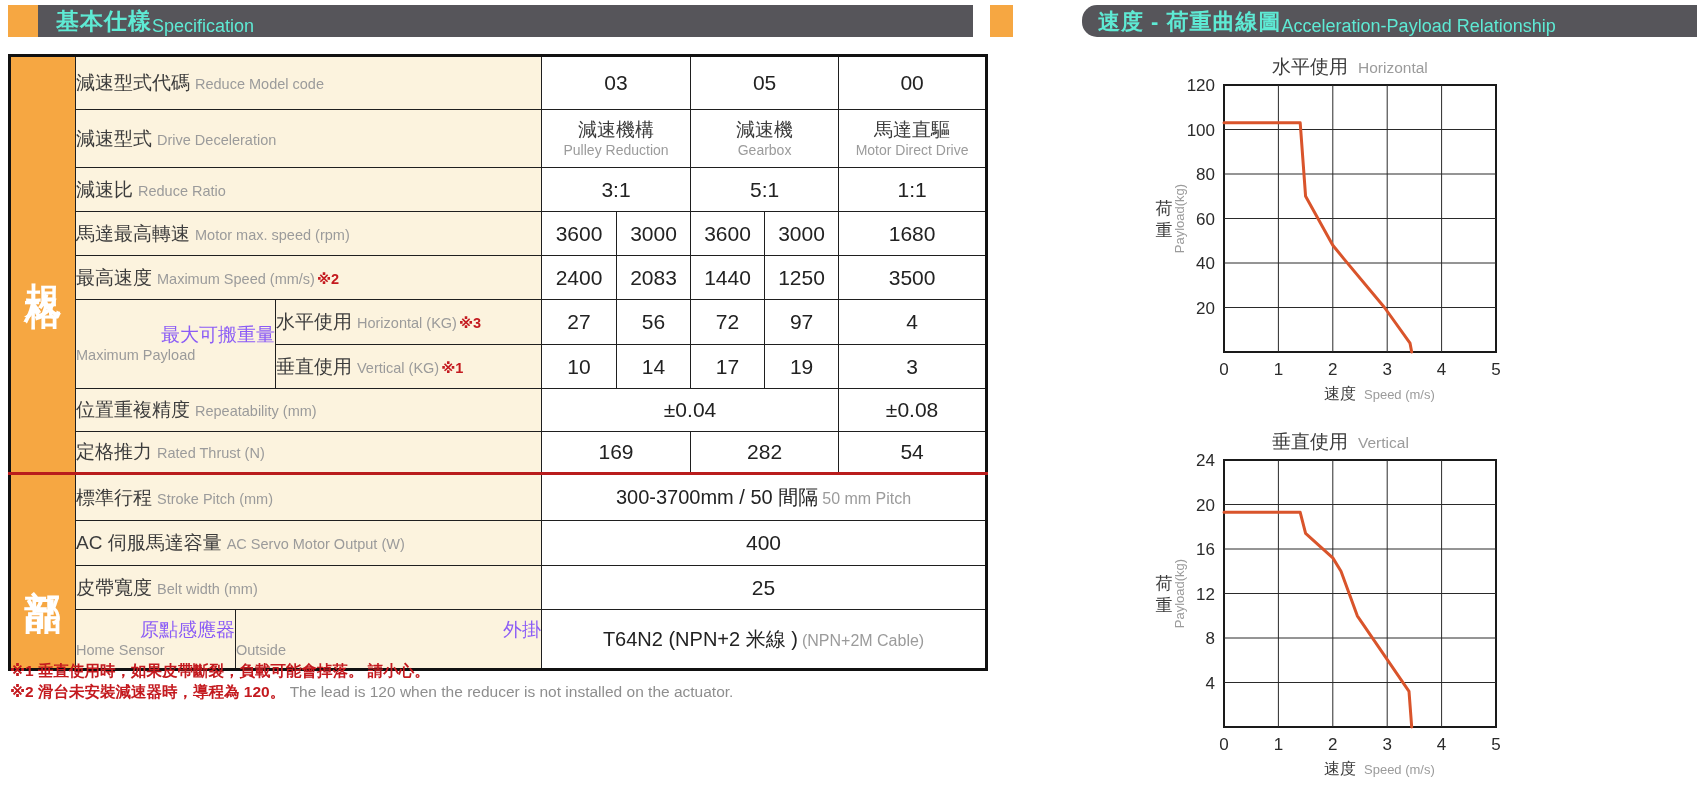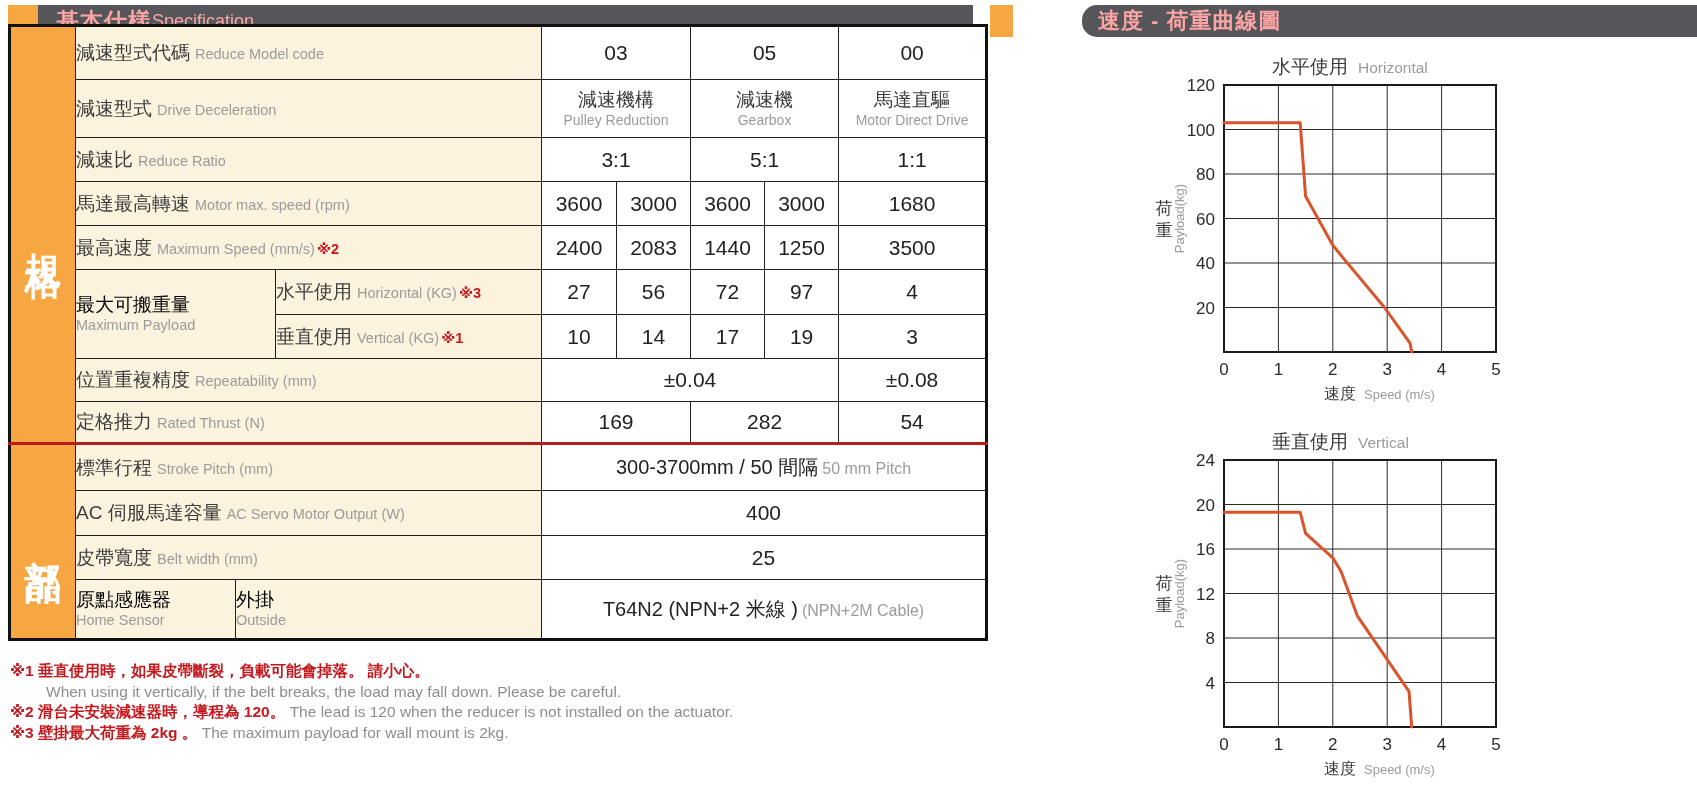--- a/index.html
+++ b/index.html
@@ -3,48 +3,48 @@
 <meta charset="utf-8">
 <style>
   html,body{margin:0;padding:0;}
   body{
     width:1697px;height:799px;position:relative;background:#ffffff;overflow:hidden;
     font-family:"Liberation Sans","DejaVu Sans",sans-serif;
     -webkit-font-smoothing:antialiased;
   }
   
   .chip{position:absolute;top:5px;height:32px;background:#f6a742;}
-  .hbar{position:absolute;top:5px;height:32px;background:#56555a;color:#fca5a5;
-        display:flex;align-items:center;box-sizing:border-box;}
+  .hbar{position:absolute;top:5px;height:32px;background:#56555a;color:#5eead4;
+        display:flex;align-items:flex-end;box-sizing:border-box;}
   .hbar .t-zh{font-size:23px;font-weight:bold;letter-spacing:1px;}
   .hbar .t-en{font-size:18px;font-weight:normal;}
   #spec-chip{left:8px;width:30px;}
   #spec-bar{left:38px;width:935px;padding-left:18px;}
   #charts-chip{left:990px;width:23px;}
   #charts-bar{left:1082px;width:642px;padding-left:16px;border-radius:15px;}
 
   
   table.spec{
-    position:absolute;left:8px;top:24px;width:977px;
+    position:absolute;left:8px;top:54px;width:977px;
     border-collapse:collapse;table-layout:fixed;
     border:3px solid #111;
   }
   table.spec td{border:1.5px solid #1f1f1f;padding:0;overflow:hidden;}
   tr.parts-start td{border-top:3px solid #b91c1c;}
   td.side{background:#f6a742;text-align:center;vertical-align:middle;}
   td.side .vtext{
     writing-mode:vertical-lr;text-orientation:upright;
     color:#fff;font-weight:bold;font-size:37px;letter-spacing:10px;line-height:1;
     display:inline-block;
   }
   td.label{background:#fcf3de;vertical-align:middle;padding:2px 4px 2px 11px;}
   td.label .zh{font-size:19px;color:#3c3c3c;}
   td.label .en{font-size:14.5px;color:#9b9b9b;margin-left:5px;}
   td.label .note{font-size:14.5px;color:#c41a1f;font-weight:bold;margin-left:2px;}
-  td.label .stack-zh{display:block;font-size:19px;color:#000000;line-height:1.25;}
+  td.label .stack-zh{display:block;font-size:19px;color:#8b5cf6;line-height:1.25;text-align:right;}
   td.label .stack-en{display:block;font-size:14.5px;color:#9b9b9b;line-height:1.2;}
   td.val{background:#fff;text-align:center;vertical-align:middle;
          font-size:21px;color:#222;}
   td.val .vzh{display:block;font-size:19px;color:#3c3c3c;line-height:1.2;}
   td.val .ven{display:block;font-size:14px;color:#9b9b9b;line-height:1.15;}
   td.val .big{font-size:20px;color:#222;}
   td.val .sub{font-size:16px;color:#9b9b9b;margin-left:4px;}
 
   
   .footnotes{position:absolute;left:10px;top:661px;width:975px;}
@@ -225,36 +225,30 @@
       <span class="big">T64N2 (NPN+2 米線 )</span><span class="sub">(NPN+2M Cable)</span>
     </td>
   </tr>
 </tbody>
   </table>
 
 <div class="footnotes">
   <div class="fn-line">
     <span class="fn-red">※1 垂直使用時，如果皮帶斷裂，負載可能會掉落。 請小心。</span>
   </div>
-  <div class="fn-line fn-indent">
-    <span class="fn-gray">When using it vertically, if the belt breaks, the load may fall down. Please be careful.</span>
-  </div>
   <div class="fn-line">
     <span class="fn-red">※2 滑台未安裝減速器時，導程為 120。</span>
     <span class="fn-gray">The lead is 120 when the reducer is not installed on the actuator.</span>
   </div>
-  <div class="fn-line">
-    <span class="fn-red">※3 壁掛最大荷重為 2kg 。</span>
-    <span class="fn-gray">The maximum payload for wall mount is 2kg.</span>
-  </div>
 </div>
 
 <div class="chip" id="charts-chip"></div>
 <div class="hbar" id="charts-bar">
   <span class="t-zh" style="font-size:22px">速度 - 荷重曲線圖</span>
+  <span class="t-en">Acceleration-Payload Relationship</span>
 </div>
 
 <div class="chart-block" id="chart-block-0">
   <svg class="chart-svg" width="420" height="361" viewBox="0 0 420 361">
       <text x="244" y="24" text-anchor="end" font-size="19" fill="#3a3a3a">水平使用</text>
       <text x="254" y="24" text-anchor="start" font-size="15.5" fill="#9b9b9b">Horizontal</text>
       <rect x="120" y="36" width="272" height="267" fill="#ffffff" stroke="#1a1a1a" stroke-width="2"></rect>
       <line x1="174.4" y1="36" x2="174.4" y2="303" stroke="#2a2a2a" stroke-width="1"></line>
       <line x1="228.8" y1="36" x2="228.8" y2="303" stroke="#2a2a2a" stroke-width="1"></line>
       <line x1="283.2" y1="36" x2="283.2" y2="303" stroke="#2a2a2a" stroke-width="1"></line>

